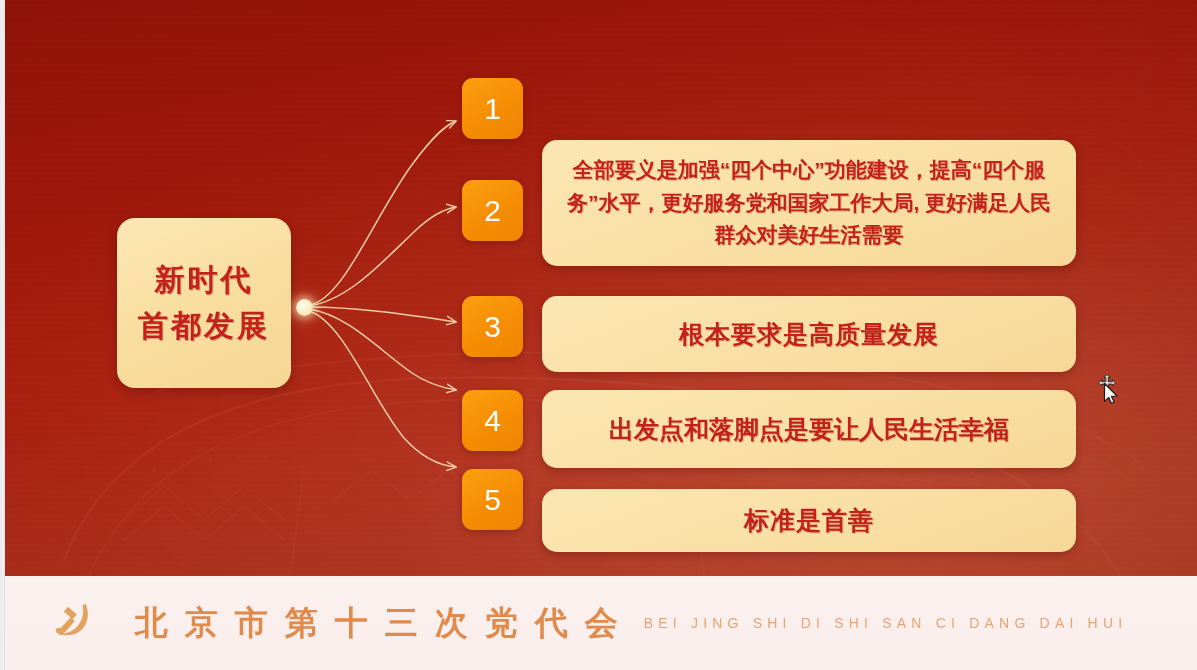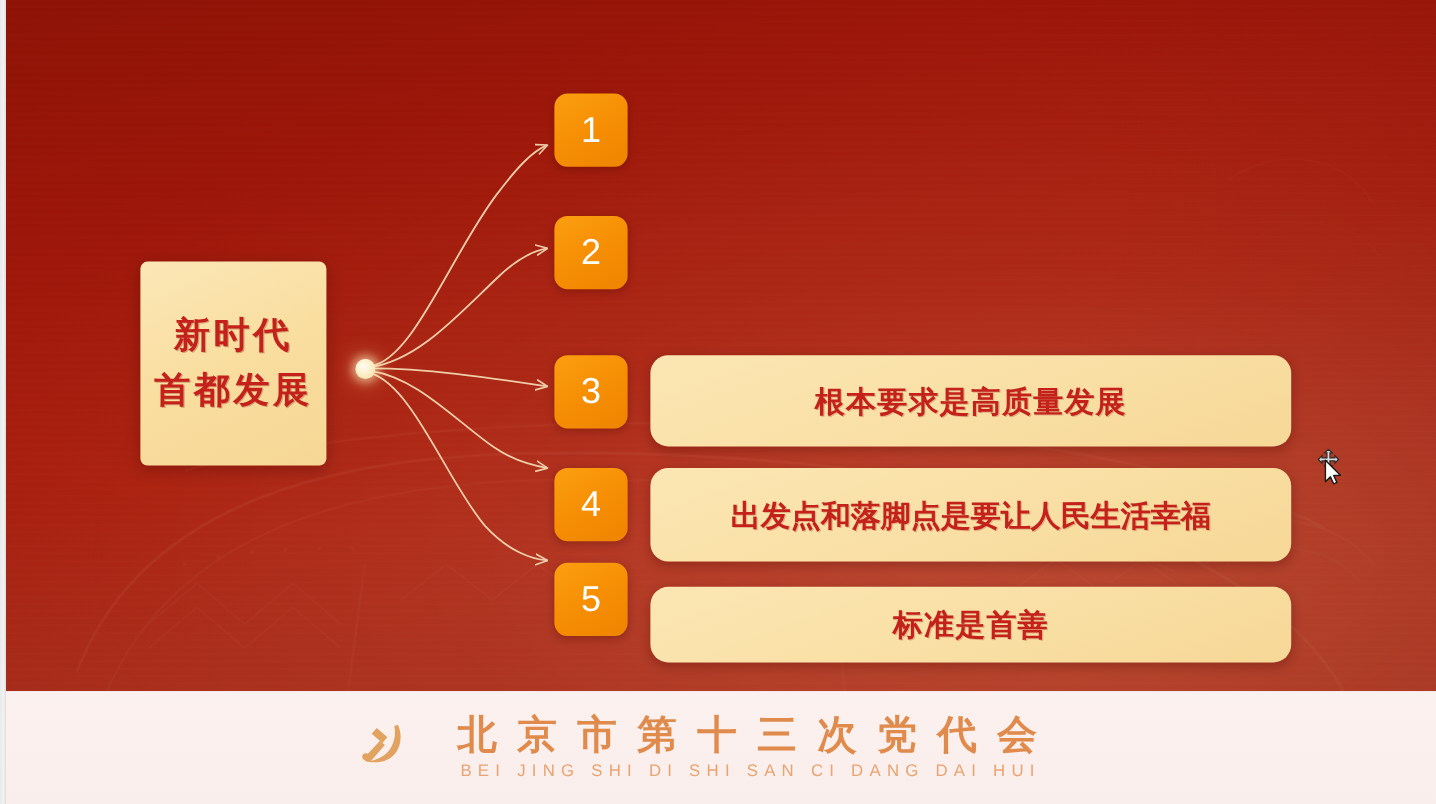--- a/index.html
+++ b/index.html
@@ -69,25 +69,25 @@
   .vignette {
     position:absolute; inset:0; pointer-events:none;
     background: radial-gradient(115% 120% at 32% 30%, rgba(0,0,0,0.0) 40%, rgba(70,0,0,0.22) 100%);
   }
 
   
   .center-card {
     position: absolute;
     left: 113px;
     top: 218px;
-    width: 155px;
+    width: 174px;
     height: 170px;
     background: linear-gradient(155deg, #fbe7b6 0%, #f9deA0 48%, #f6d795 100%);
     background: linear-gradient(155deg, #fbe7b6 0%, #f9dea0 48%, #f6d795 100%);
-    border-radius: 6px;
+    border-radius: 18px;
     box-shadow: 0 3px 12px rgba(60,0,0,0.30);
     display: flex;
     flex-direction: column;
     align-items: center;
     justify-content: center;
     gap: 16px;
     z-index: 12;
   }
   .center-line {
     font-size: 30px;
@@ -185,21 +185,21 @@
     justify-content: center;
     z-index: 20;
   }
   .banner-inner {
     display: flex;
     align-items: center;
     gap: 20px;
     transform: translateX(-12px);
   }
   .emblem { width: 48px; height: 48px; display:block; }
-  .banner-text { display: flex; flex-direction: column; align-items: center; gap: 3px; }
+  .banner-text { display: flex; align-items: center; gap: 3px; }
   .banner-cn {
     font-size: 33px;
     color: #e08b4e;
     color: #e08a4c;
     letter-spacing: 17px;
     line-height: 1.05;
     white-space: nowrap;
     font-family: "Liberation Serif", "DejaVu Serif", serif;
     font-weight: bold;
     padding-left: 17px;
@@ -311,20 +311,21 @@
     </div>
     <div class="hub-dot"></div>
 
     <div class="row nb-1">
       <div class="num-box">1</div>
     </div>
 
     <div class="row nb-2">
       <div class="num-box">2</div>
     </div>
+    <div class="text-box tb-2">全部要义是加强“四个中心”功能建设，提高“四个服务”水平，更好服务党和国家工作大局, 更好满足人民群众对美好生活需要</div>
 
     <div class="row nb-3">
       <div class="num-box">3</div>
     </div>
     <div class="text-box tb-3">根本要求是高质量发展</div>
 
     <div class="row nb-4">
       <div class="num-box">4</div>
     </div>
     <div class="text-box tb-4">出发点和落脚点是要让人民生活幸福</div>

